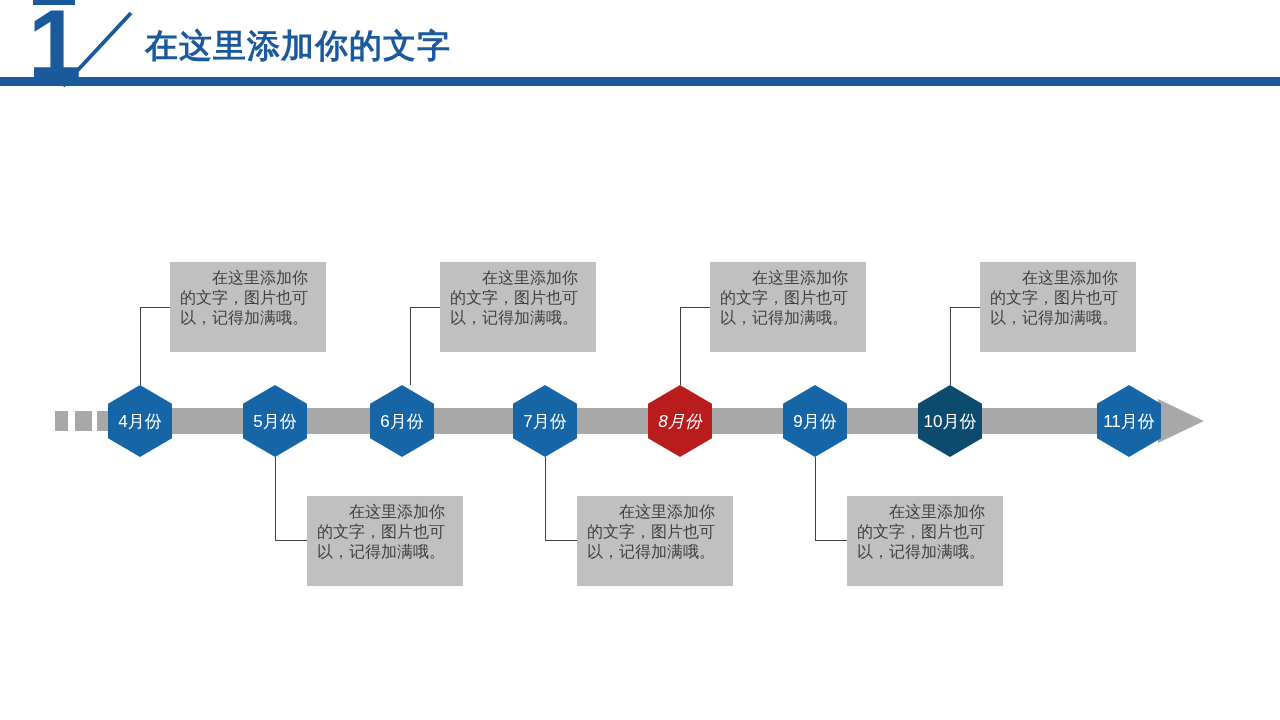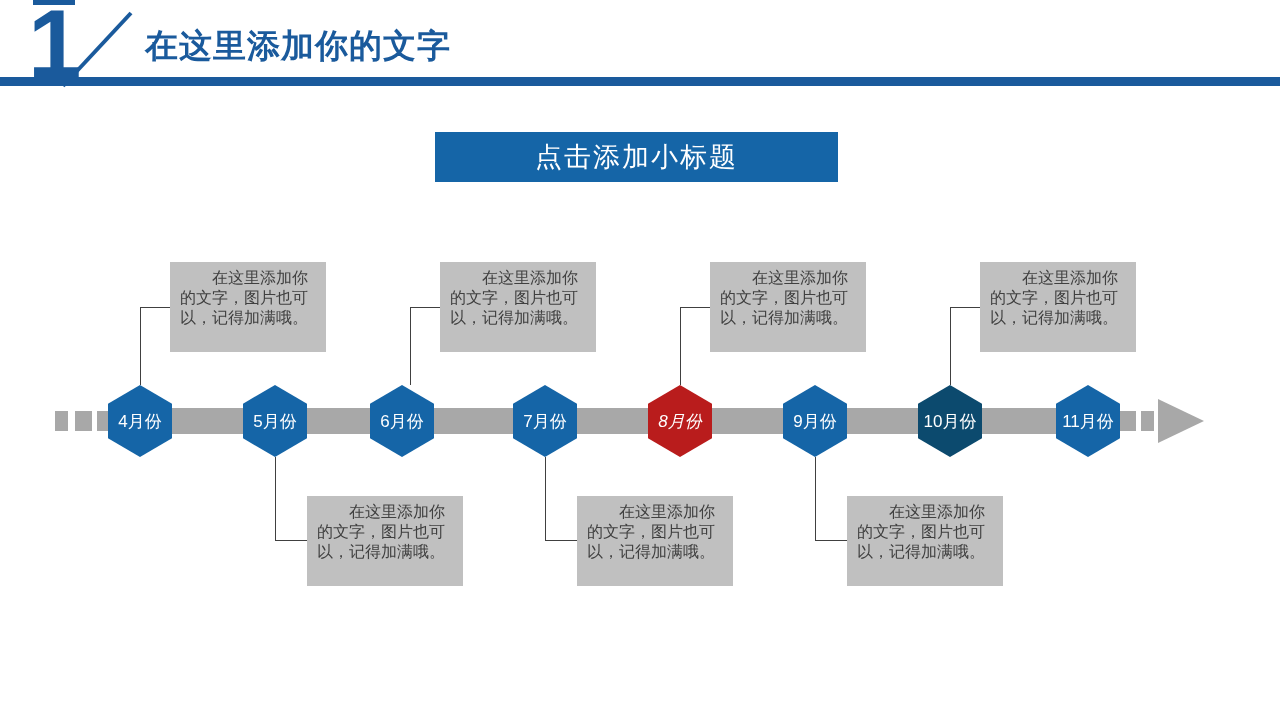--- a/index.html
+++ b/index.html
@@ -54,23 +54,20 @@
 <div id="stage">
 
   <div class="top-tick" style="background: rgb(26, 90, 156);"></div>
   <div class="page-num" style="color: rgb(26, 90, 156);">1</div>
   <svg class="header-slash">
     <line id="slash-line" x1="63" y1="86" x2="131" y2="13" stroke-width="4" stroke="#1a5a9c"></line>
   </svg>
   <div class="header-title" style="color: rgb(26, 90, 156);">在这里添加你的文字</div>
   <div class="header-rule" style="background: rgb(26, 90, 156);"></div>
 
-  <div class="banner" style="background: rgb(21, 101, 167);">
-    <span>点击添加小标题</span>
-  </div>
 
   <div id="timeline">
       <div class="dash" style="left: 55px; width: 13px; background: rgb(168, 168, 168);"></div>
       <div class="dash" style="left: 75px; width: 17px; background: rgb(168, 168, 168);"></div>
       <div class="dash" style="left: 97px; width: 16px; background: rgb(168, 168, 168);"></div>
       <div class="bar" style="left: 113px; width: 1000px; background: rgb(168, 168, 168);"></div>
       <div class="dash" style="left: 1120px; width: 16px; background: rgb(168, 168, 168);"></div>
       <div class="dash" style="left: 1141px; width: 13px; background: rgb(168, 168, 168);"></div>
       <div class="arrow" style="border-left: 46px solid rgb(168, 168, 168);"></div>
       <div class="vline" style="left: 140px; top: 307px; height: 78px; background: rgb(64, 64, 64);"></div>
@@ -122,18 +119,18 @@
         <span>9月份</span>
       </div>
       <div class="vline" style="left: 950px; top: 307px; height: 78px; background: rgb(64, 64, 64);"></div>
       <div class="hline" style="left: 950px; top: 307px; width: 30px; background: rgb(64, 64, 64);"></div>
       <div class="note" style="left: 980px; top: 262px; background: rgb(192, 192, 192);">
         <p style="color: rgb(64, 64, 64);">在这里添加你的文字，图片也可以，记得加满哦。</p>
       </div>
       <div class="hex" style="left: 918px; background: #0c4a6e;">
         <span>10月份</span>
       </div>
-      <div class="hex" style="left: 1056px; background: rgb(21, 101, 167);">
+      <div class="hex" style="left: 1097px; background: rgb(21, 101, 167);">
         <span>11月份</span>
       </div>
     </div>
 
 </div>
 
 </body></html>

